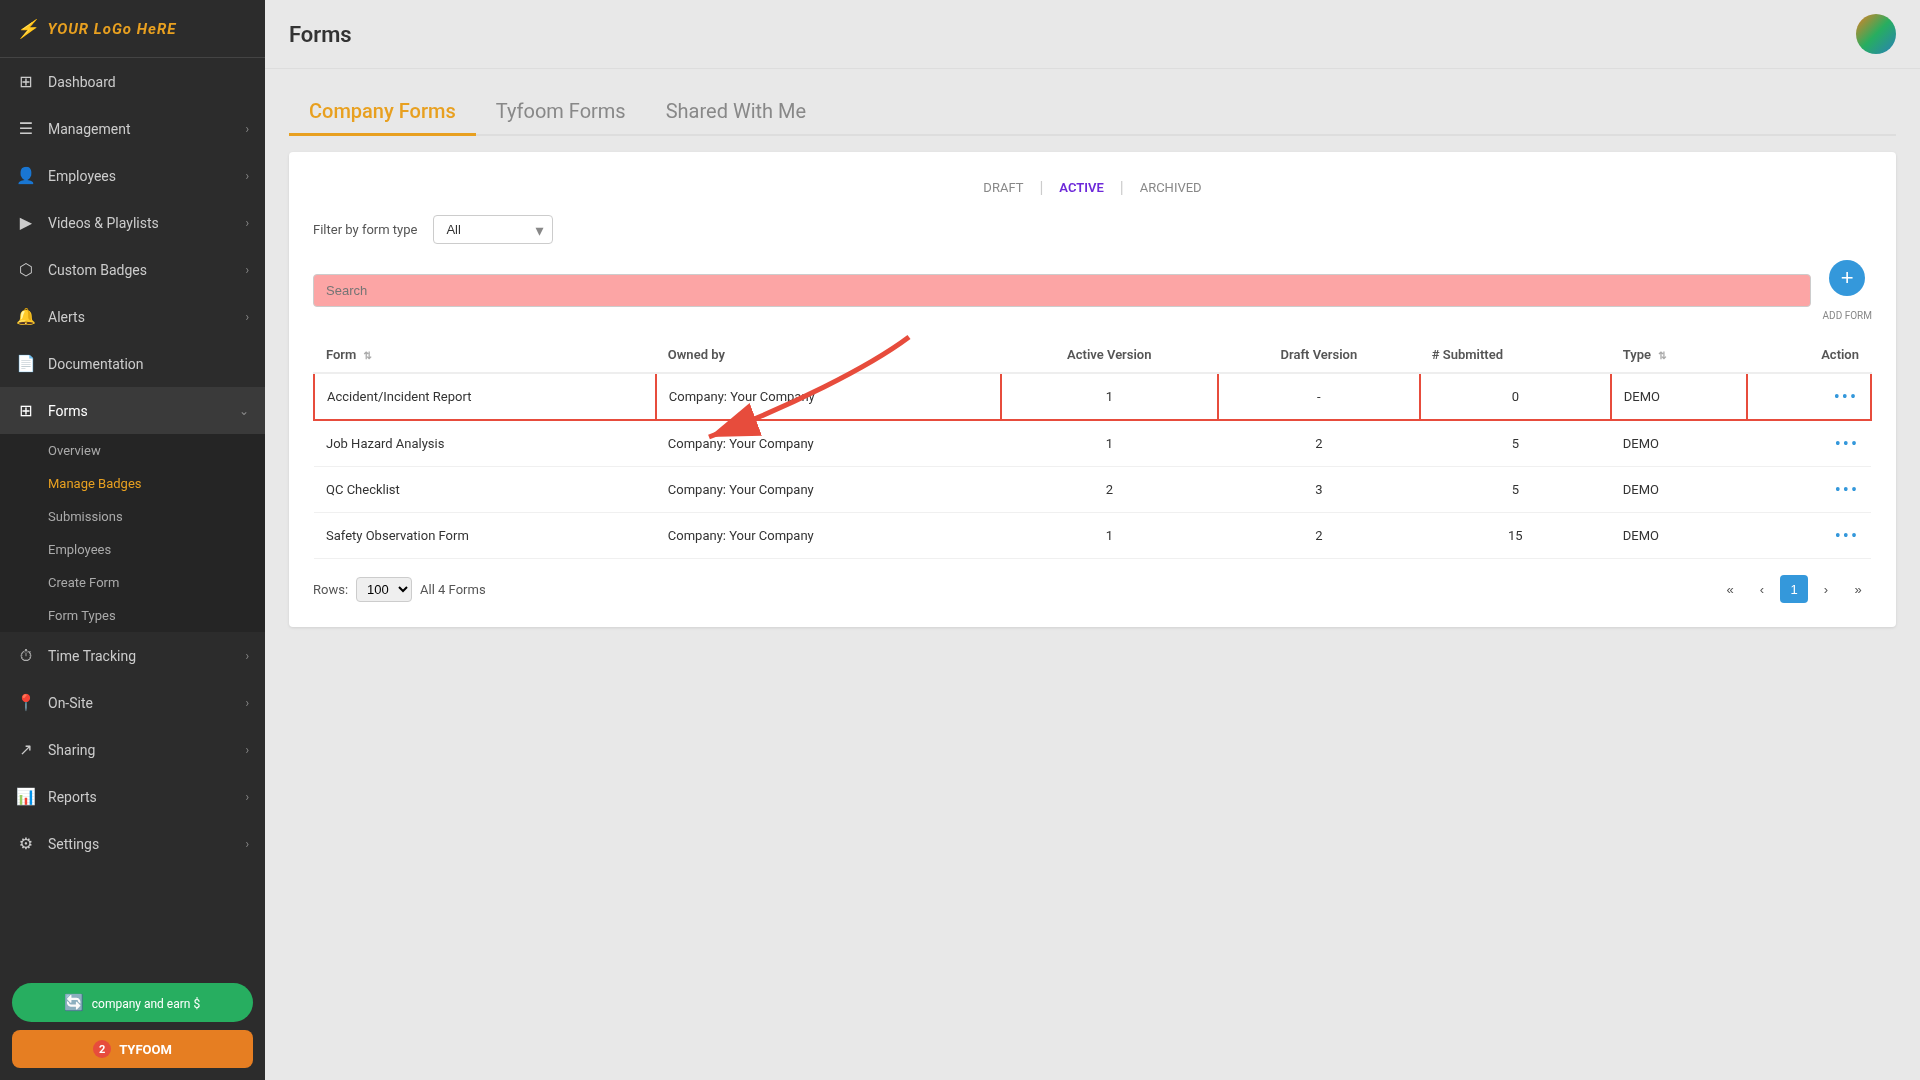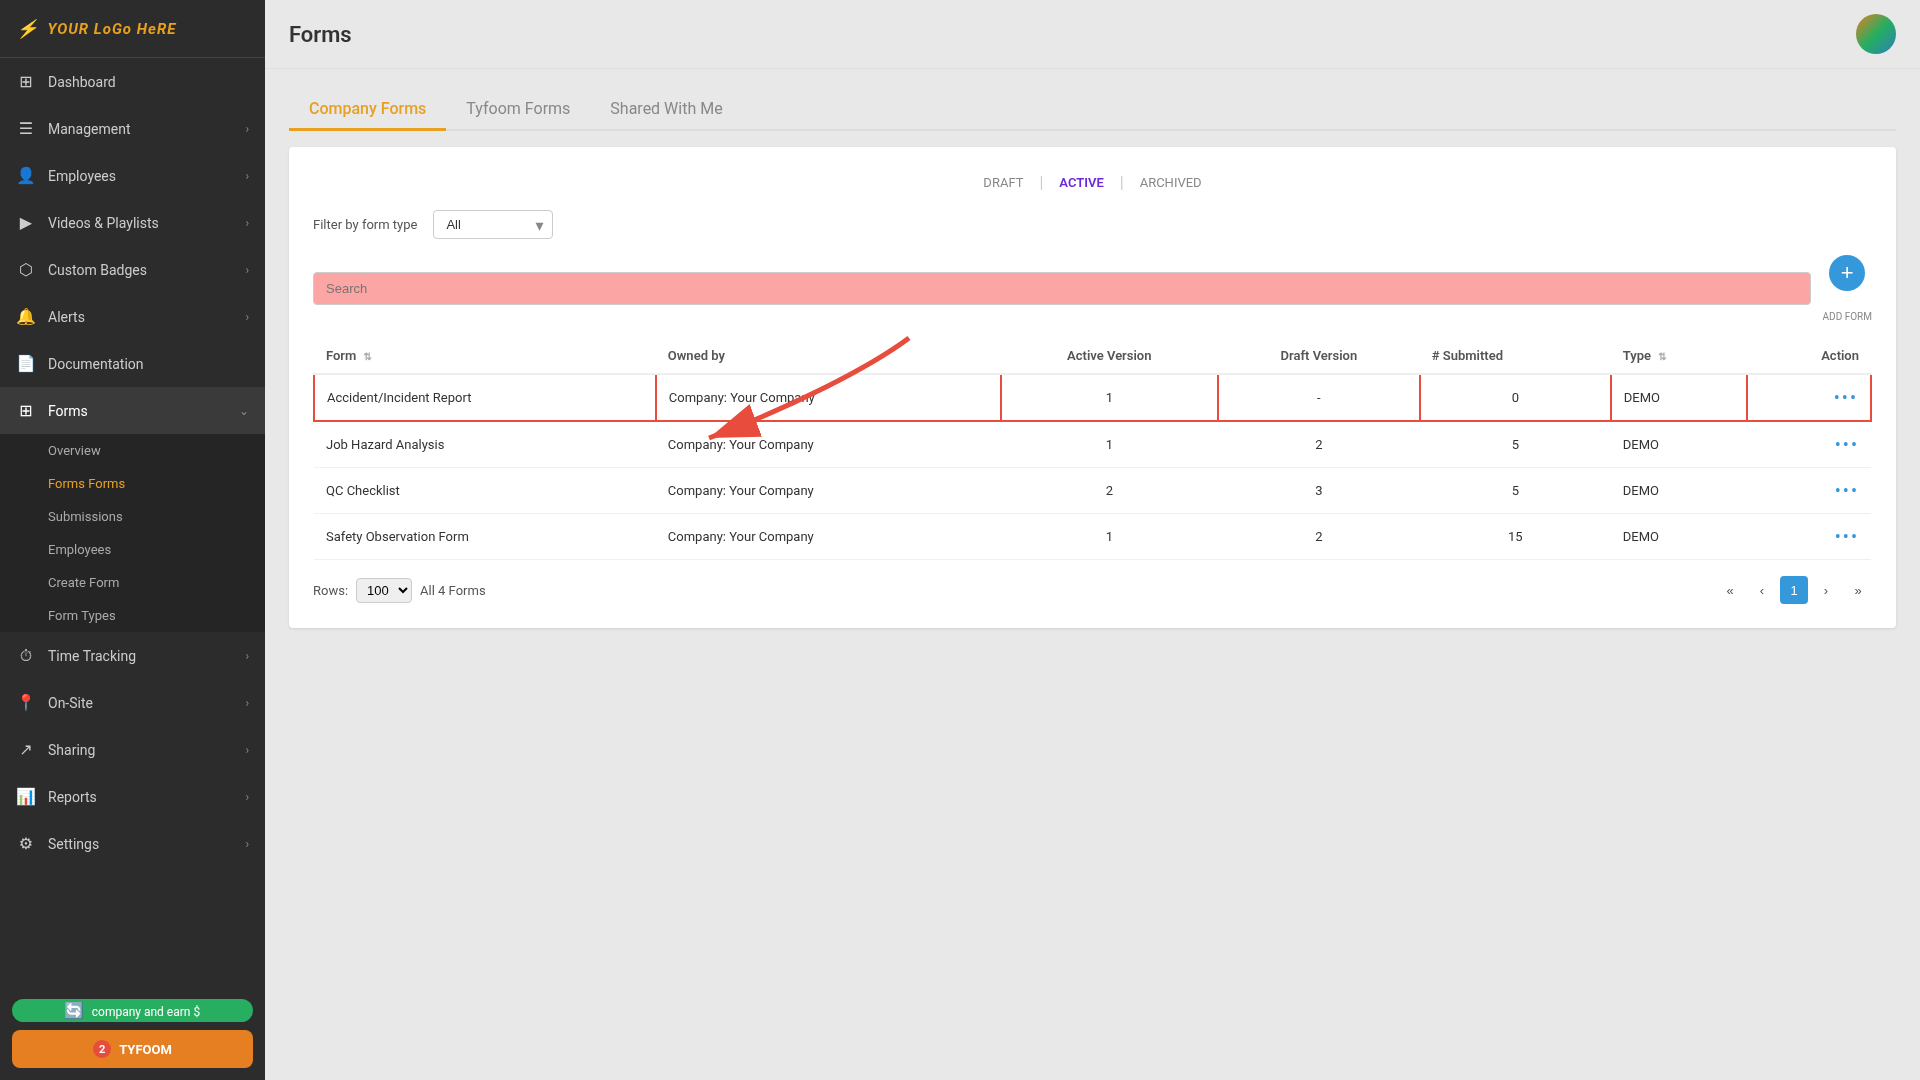--- a/index.html
+++ b/index.html
@@ -51,21 +51,21 @@
     }
     .sidebar-subitem.active { color: #e8a020; }
     .sidebar-bottom {
       margin-top: auto;
       padding: 12px;
     }
     .referral-btn {
       background: #27ae60;
       color: #fff;
       border-radius: 20px;
-      padding: 2px 16px;
+      padding: 10px 16px;
       font-size: 12px;
       cursor: pointer;
       text-align: center;
       margin-bottom: 8px;
     }
     .tyfoom-btn {
       background: #e67e22;
       color: #fff;
       border-radius: 8px;
       padding: 10px 16px;
@@ -130,21 +130,21 @@
 
     
     .tabs {
       display: flex;
       gap: 0;
       margin-bottom: 0;
       border-bottom: 2px solid #ddd;
     }
     .tab {
       padding: 10px 20px;
-      font-size: 16px;
+      font-size: 20px;
       cursor: pointer;
       color: #888;
       border-bottom: 3px solid transparent;
       margin-bottom: -2px;
     }
     .tab.active {
       color: #e8a020;
       border-bottom: 3px solid #e8a020;
       font-weight: 500;
     }
@@ -240,21 +240,21 @@
       cursor: pointer;
       display: flex;
       align-items: center;
       justify-content: center;
       font-weight: 300;
     }
     .add-form-label {
       font-size: 10px;
       color: #888;
       text-align: center;
-      margin-top: 20px;
+      margin-top: 14px;
     }
     .add-form-wrapper {
       display: flex;
       flex-direction: column;
       align-items: center;
     }
 
     
     table {
       width: 100%;
@@ -396,21 +396,21 @@
   <div class="sidebar-item active">
     <div class="sidebar-item-left">
       <span class="sidebar-icon">⊞</span>
       <span>Forms</span>
     </div>
     <span class="sidebar-chevron">⌄</span>
   </div>
 
   <div class="sidebar-submenu">
     <div class="sidebar-subitem">Overview</div>
-    <div class="sidebar-subitem active">Forms Forms</div>
+    <div class="sidebar-subitem active">Manage Badges</div>
     <div class="sidebar-subitem">Submissions</div>
     <div class="sidebar-subitem">Employees</div>
     <div class="sidebar-subitem">Create Form</div>
     <div class="sidebar-subitem">Form Types</div>
   </div>
 
   <div class="sidebar-item">
     <div class="sidebar-item-left">
       <span class="sidebar-icon">⏱</span>
       <span>Time Tracking</span>

